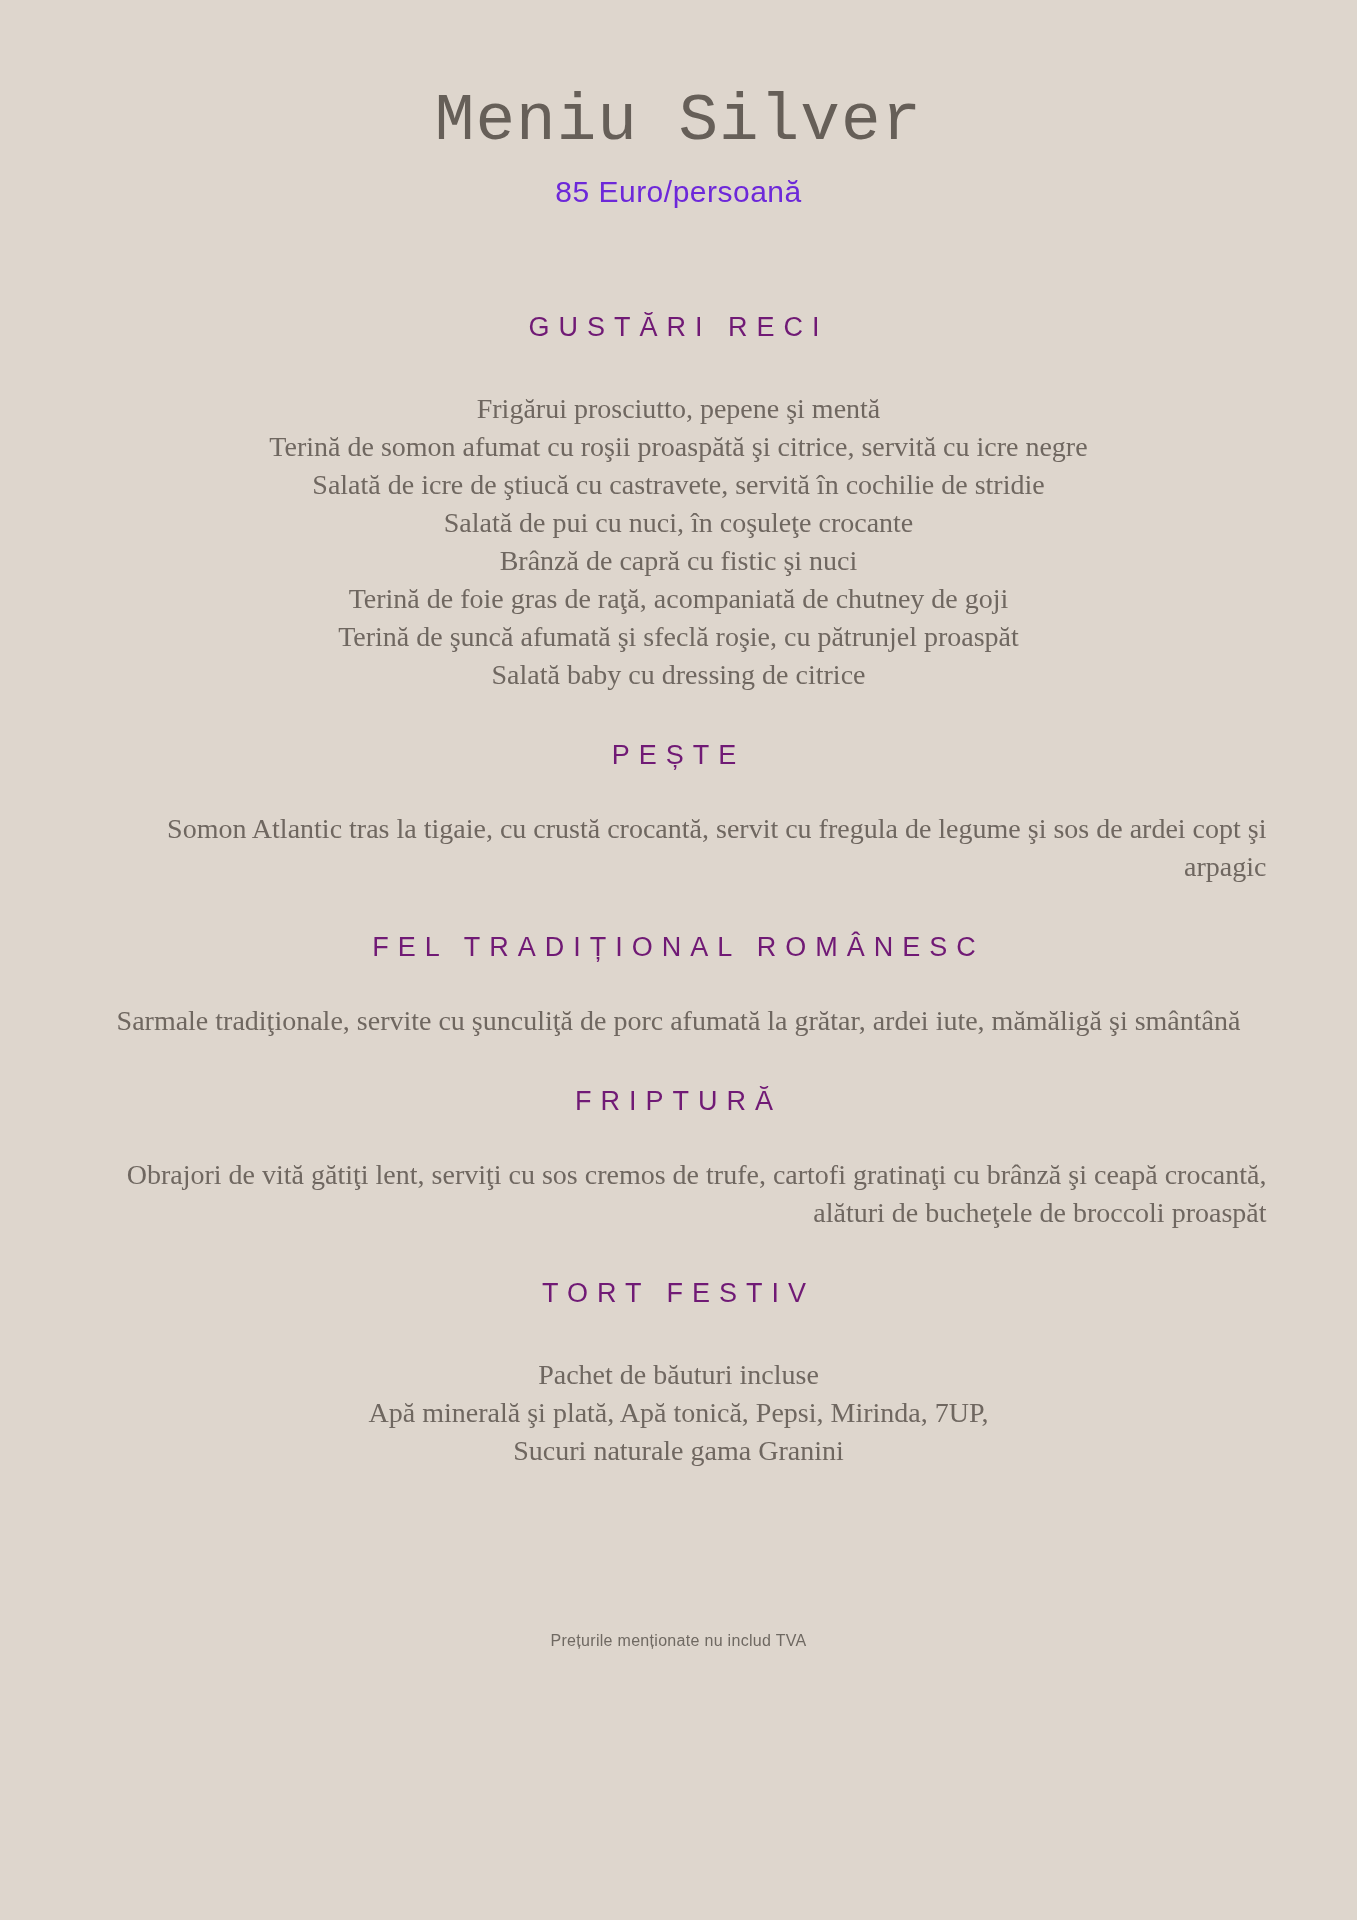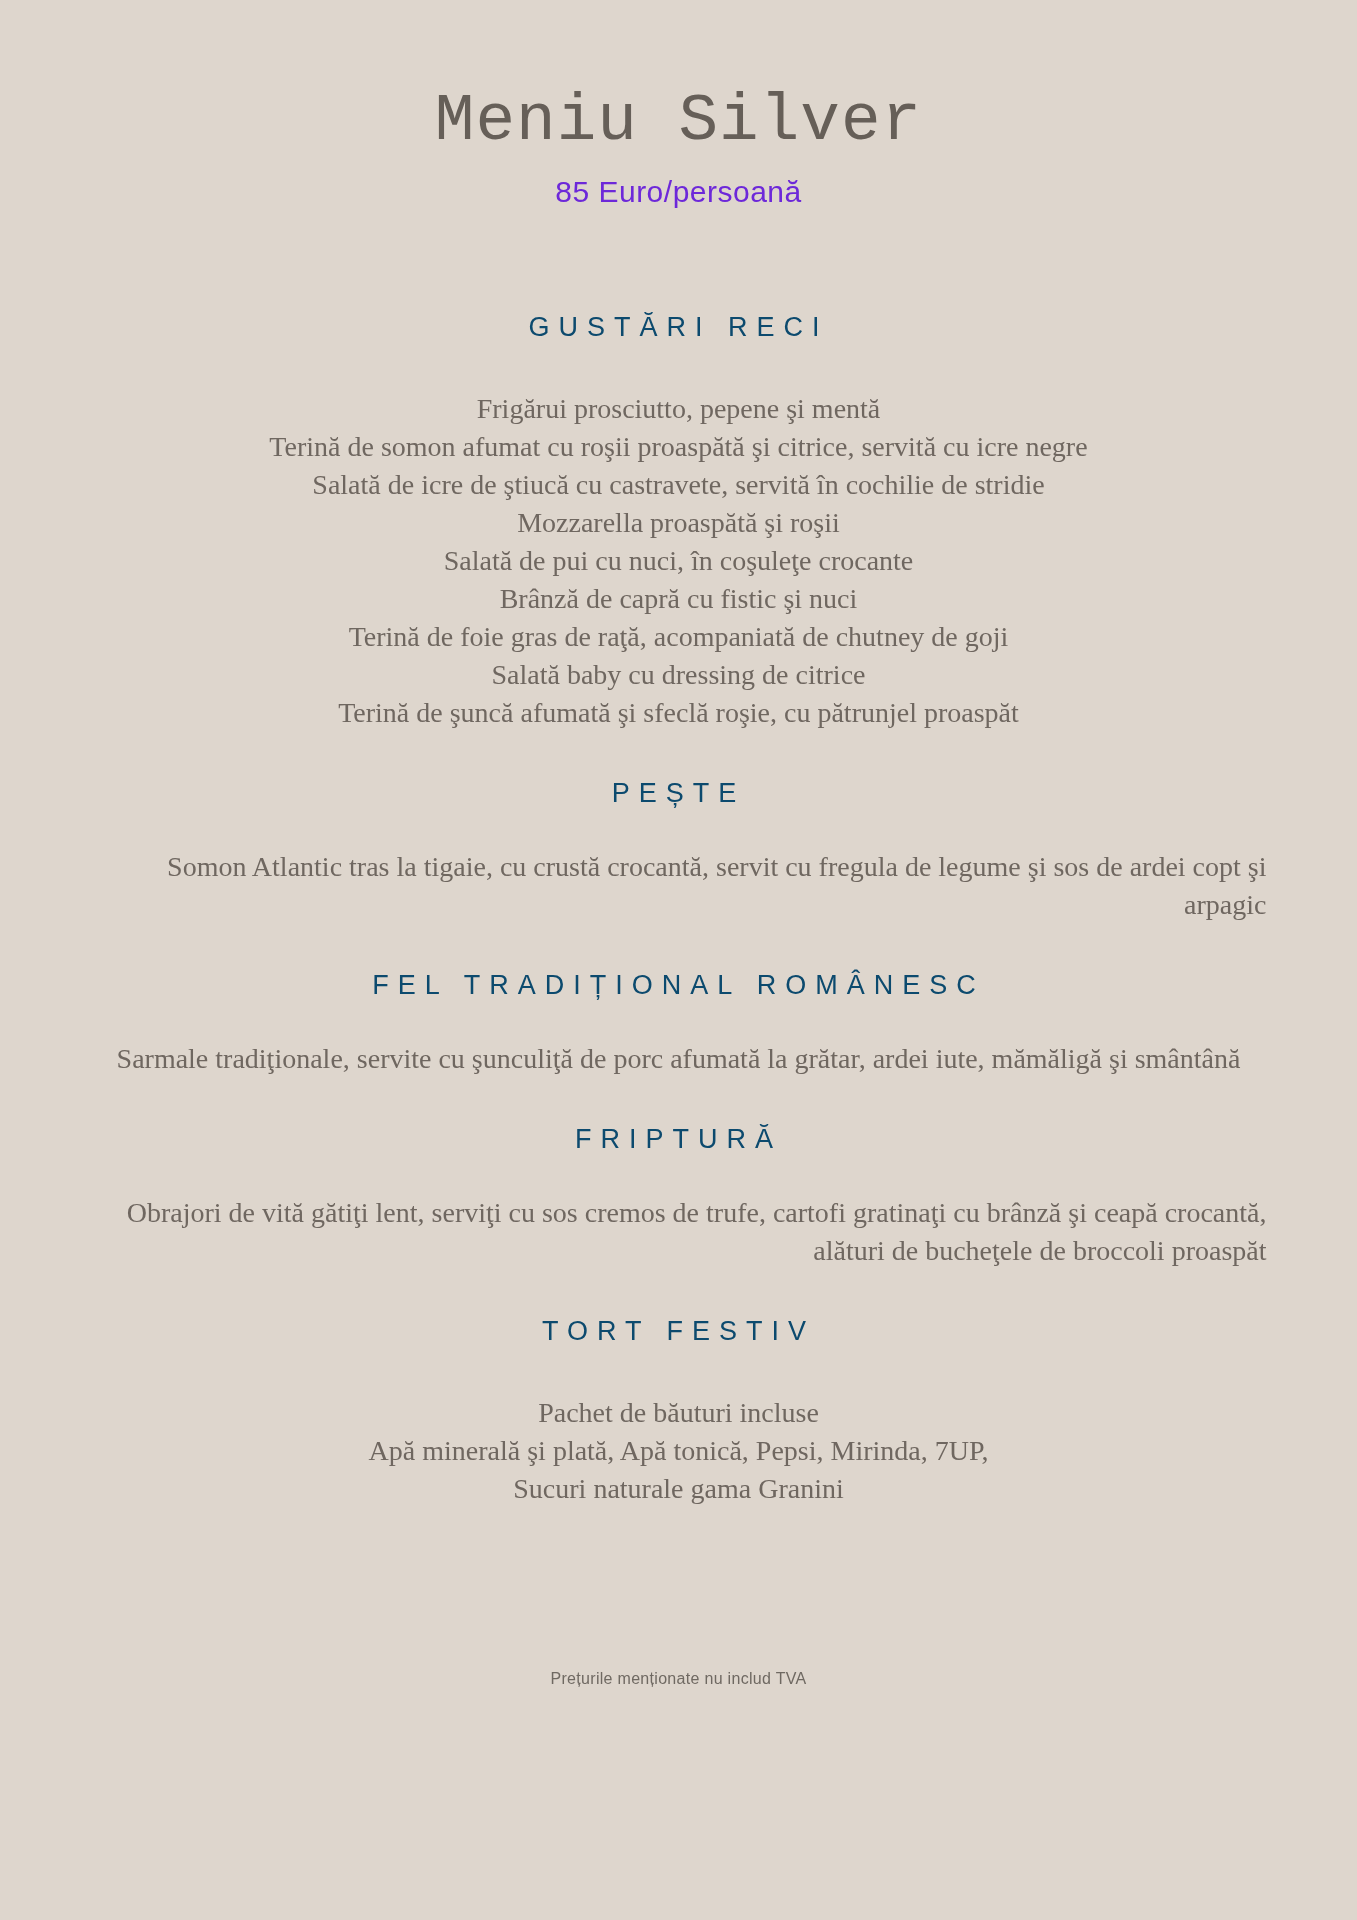--- a/index.html
+++ b/index.html
@@ -36,21 +36,21 @@
     letter-spacing: 0.5px;
     color: #6d28d9;
     margin-top: 14px;
   }
   .section-title {
     font-family: "Liberation Sans", "DejaVu Sans", sans-serif;
     font-weight: 400;
     font-size: 27px;
     line-height: 30px;
     letter-spacing: 9px;
-    color: #0c4a6e;
+    color: #701a75;
     margin: 17px;
   }
   .st-1 { margin-top: 102px; }
   .st-2, .st-3, .st-4, .st-5 { margin-top: 46px; }
   .section-items {
     margin-top: 48px;
     font-size: 28px;
     line-height: 38px;
     color: #6f6760;
   }
@@ -83,26 +83,25 @@
 
   <h1 class="menu-title">Meniu Silver</h1>
   <div class="menu-subtitle">85 Euro/persoană</div>
 
   <section>
     <h2 class="section-title st-1">GUSTĂRI RECI</h2>
     <div class="section-items">
         <div class="menu-line">Frigărui prosciutto, pepene şi mentă</div>
         <div class="menu-line">Terină de somon afumat cu roşii proaspătă şi citrice, servită cu icre negre</div>
         <div class="menu-line">Salată de icre de ştiucă cu castravete, servită în cochilie de stridie</div>
-        <div class="menu-line">Mozzarella proaspătă şi roşii</div>
         <div class="menu-line">Salată de pui cu nuci, în coşuleţe crocante</div>
         <div class="menu-line">Brânză de capră cu fistic şi nuci</div>
         <div class="menu-line">Terină de foie gras de raţă, acompaniată de chutney de goji</div>
+        <div class="menu-line">Terină de şuncă afumată şi sfeclă roşie, cu pătrunjel proaspăt</div>
         <div class="menu-line">Salată baby cu dressing de citrice</div>
-        <div class="menu-line">Terină de şuncă afumată şi sfeclă roşie, cu pătrunjel proaspăt</div>
       </div>
   </section>
 
   <section>
     <h2 class="section-title st-2">PEȘTE</h2>
     <p class="section-paragraph para-centered">Somon Atlantic tras la tigaie, cu crustă crocantă, servit cu fregula de legume şi sos de ardei copt şi arpagic</p>
   </section>
 
   <section>
     <h2 class="section-title st-3">FEL TRADIȚIONAL ROMÂNESC</h2>

